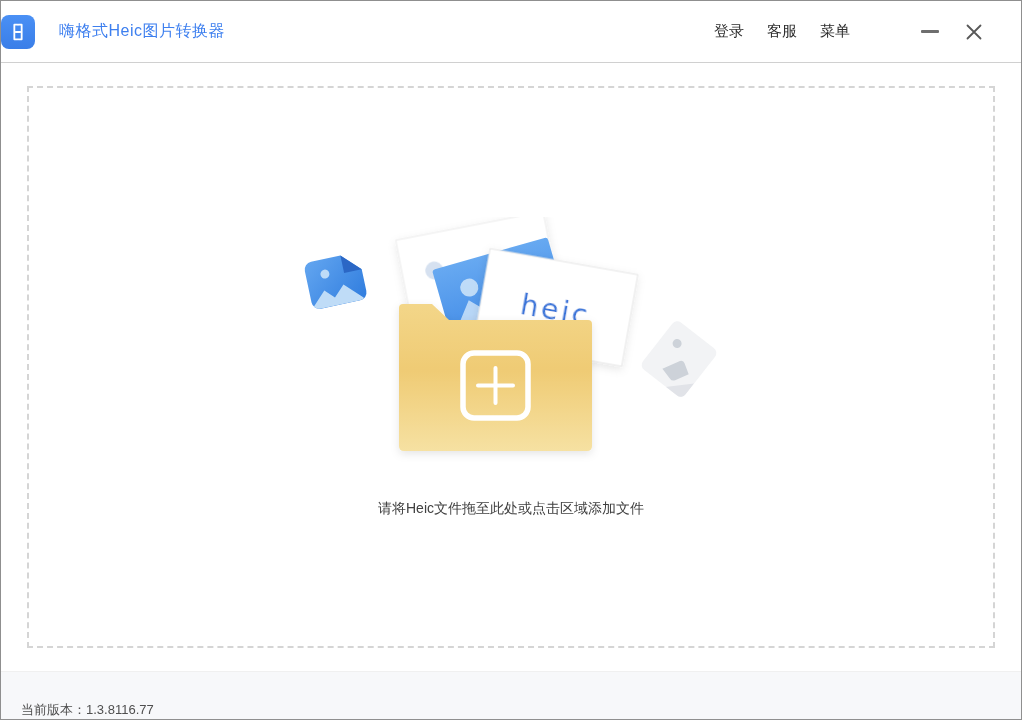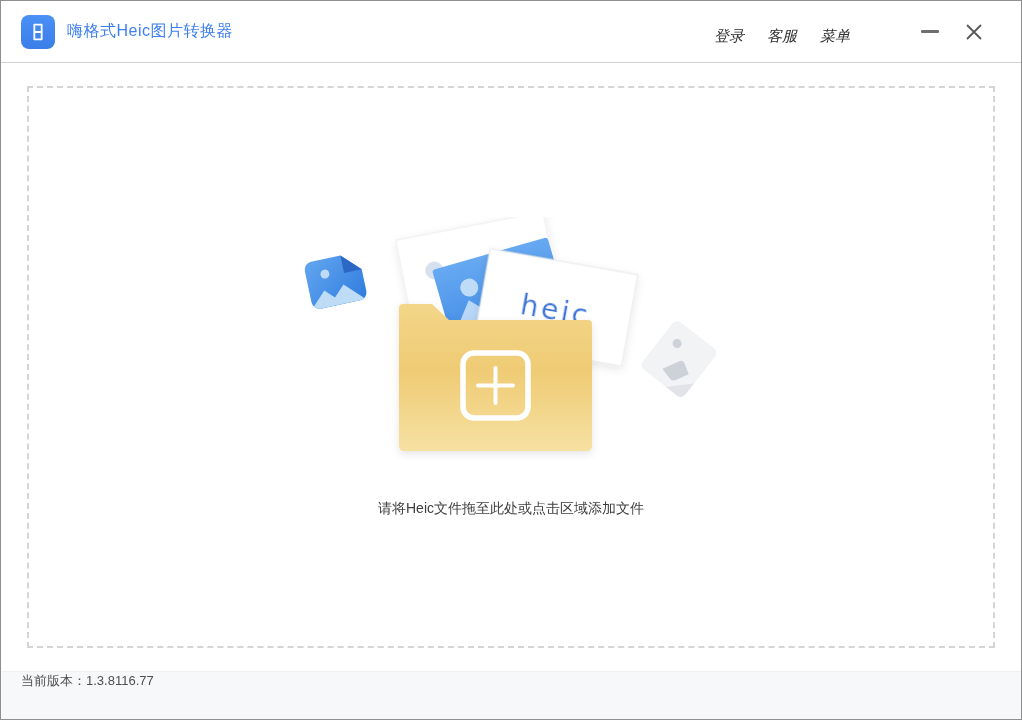--- a/index.html
+++ b/index.html
@@ -11,41 +11,40 @@
     background: #ffffff;
     border: 1px solid #8f8f8f;
     display: flex; flex-direction: column;
     overflow: hidden;
   }
 
   
   .titlebar {
     flex: 0 0 62px;
     display: flex; align-items: center;
-    padding-left: 20px;
     border-bottom: 1px solid #d0d0d0;
     background: #ffffff;
+    gap: 12px;
   }
   .logo {
     width: 34px; height: 34px; border-radius: 8px;
     background: linear-gradient(180deg, #4a90f5, #3a7ee8);
     display: flex; align-items: center; justify-content: center;
     flex: 0 0 auto;
   }
   .app-title {
     margin-left: 12px;
     font-size: 16px; font-weight: 500;
     color: #3d7fef;
     letter-spacing: 0.5px;
   }
   .titlebar-right {
     margin-left: auto;
-    display: flex; align-items: flex-end;
+    display: flex; align-items: center;
     padding-right: 35px;
-    font-style: italic;
   }
   .menu-item {
     font-size: 15px; color: #2e2e2e;
     margin-right: 23px;
     cursor: pointer;
     white-space: nowrap;
   }
   .menu-item:last-of-type { margin-right: 0; }
   .win-btn {
     display: flex; align-items: center; justify-content: center;
@@ -73,21 +72,21 @@
     margin-top: 38px;
     font-size: 14px;
     color: #404040;
   }
 
   
   .footer {
     flex: 0 0 48px;
     background: #f7f8fa;
     border-top: 1px solid #f0f0f0;
-    display: flex; align-items: flex-start;
+    display: flex; align-items: flex-end;
     padding-left: 20px;
     font-size: 13px;
     color: #4f4f4f;
   }
 </style>
 </head>
 <body>
 
 <div class="window">
 

